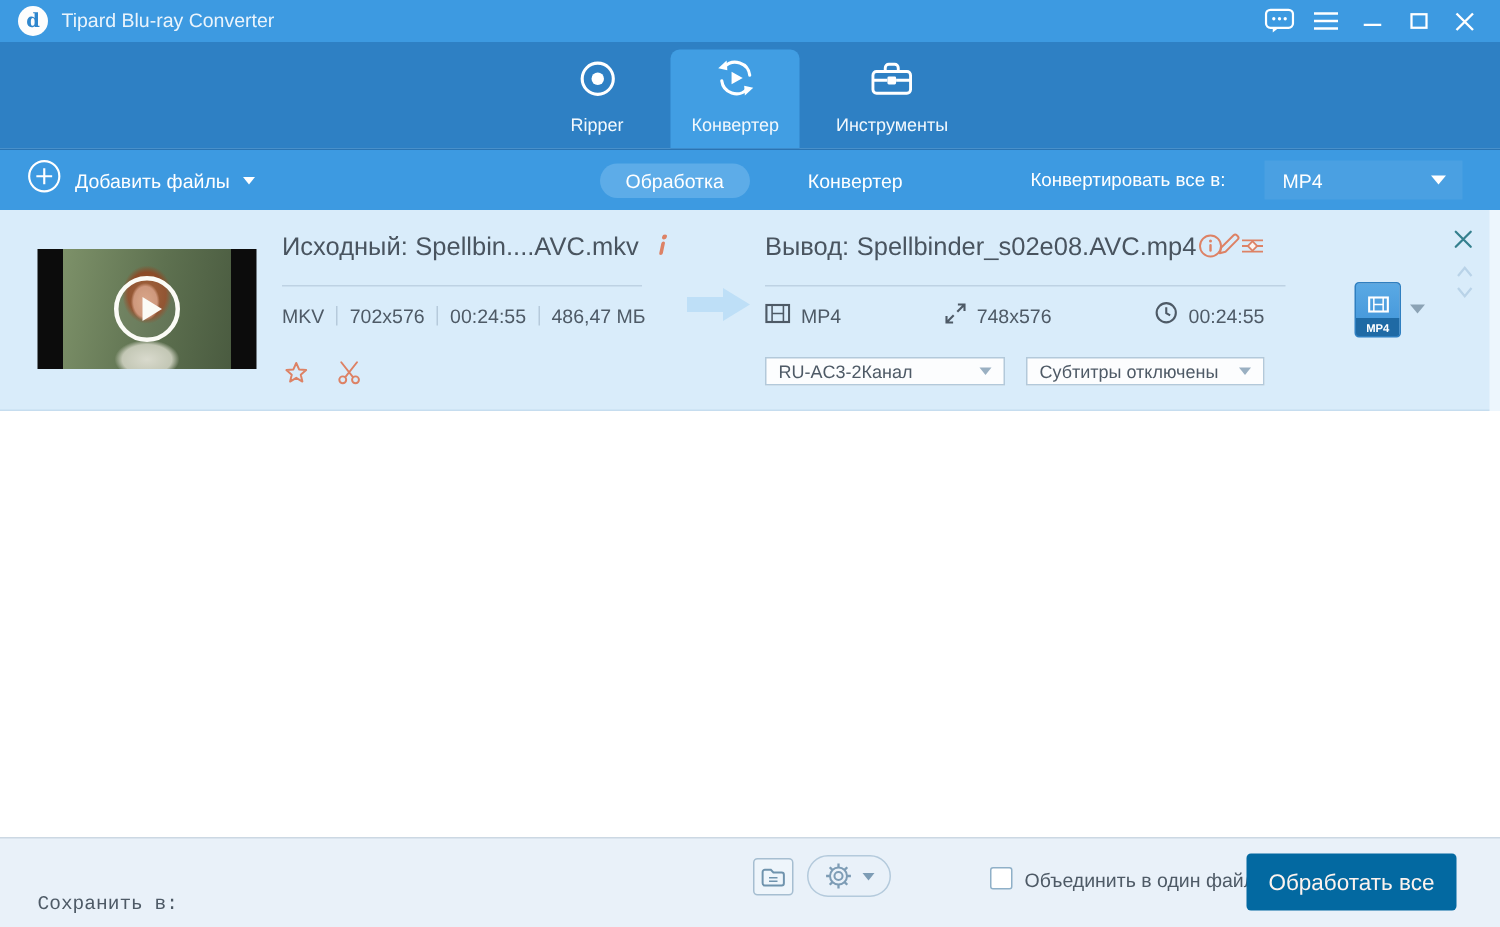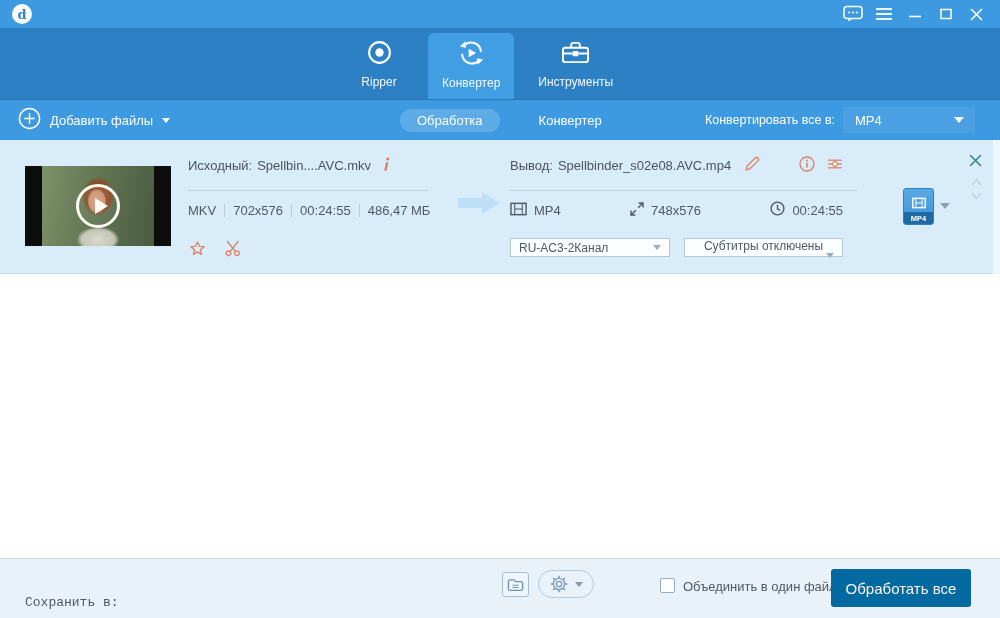--- a/index.html
+++ b/index.html
@@ -10,55 +10,55 @@
   
   .titlebar { position:absolute; left:0; top:0; width:1000px; height:28px; background:#3d9ae1; display:flex; align-items:center; }
   .logo { position:absolute; left:12px; top:4px; width:20px; height:20px; background:#fdfdfd; border-radius:50%; display:flex; align-items:center; justify-content:center; }
   .logo span { color:#2f86cd; font-weight:bold; font-size:13px; line-height:1; font-family:"DejaVu Serif", serif; }
   .app-title { position:absolute; left:41px; top:0; line-height:28px; color:#eaf4fc; font-size:13px; }
   .win-controls { position:absolute; right:8px; top:0; height:28px; display:flex; }
   .win-btn { width:31px; height:28px; display:flex; align-items:center; justify-content:center; }
 
   
   .nav { position:absolute; left:0; top:28px; width:1000px; height:71px; background:#2e80c4; }
-  .nav-tabs { position:absolute; left:340px; top:0; height:71px; display:flex; gap:10px;text-align:right; }
+  .nav-tabs { position:absolute; left:359px; top:0; height:71px; display:flex; gap:10px;text-align:right; }
   .nav-tab { display:flex; flex-direction:column; align-items:center; justify-content:center; gap:5px; padding:4px 14px 8px; margin-top:5px; border-radius:6px 6px 0 0; min-width:78px; }
   .nav-tab.active { background:#419ee3; }
   .nav-tab-label { color:#f2f8fd; font-size:12px; }
 
   
   .toolbar { position:absolute; left:0; top:99px; width:1000px; height:41px; background:#3d9ae1; border-top:1px solid #2a74b3; }
   .add-files { position:absolute; left:18px; top:0; height:40px; display:flex; align-items:center; gap:9px;justify-content:flex-end; }
   .add-files-label { color:#fff; font-size:13px; }
   .caret-down { width:0; height:0; border-left:5px solid transparent; border-right:5px solid transparent; border-top:6px solid #fff; }
   .mode-tabs { position:absolute; left:400px; top:0; height:40px; display:flex; align-items:center; }
   .mode-pill { padding:4px 17px; border-radius:13px; color:#fff; font-size:13px; }
   .mode-pill.active { background:#5dace8; }
   .mode-pill.inactive { margin-left:22px; }
-  .convert-all { position:absolute; right:25px; top:0; height:40px; display:flex; align-items:center; gap:8px; }
+  .convert-all { position:absolute; right:25px; top:0; height:40px; display:flex; align-items:center; gap:26px; }
   .convert-all-label { color:#fff; font-size:12.5px; }
   .format-dropdown { width:132px; height:26px; background:#4aa0e2; display:flex; align-items:center; }
   .format-dropdown .value { color:#fff; font-size:13px; padding-left:12px; }
   .format-dropdown .caret-down { margin-left:auto; margin-right:11px; border-left-width:5px; border-right-width:5px; border-top-width:6px; }
 
   
   .file-row { position:absolute; left:0; top:140px; width:1000px; height:134px; background:#d9ecfa; border-bottom:1px solid #c6ddef; }
   .scroll-strip { position:absolute; right:0; top:0; width:7px; height:134px; background:#edf6fd; }
   .thumb { position:absolute; left:25px; top:26px; width:146px; height:80px; background:#0c0c0c; }
   .thumb-video { position:absolute; left:17px; right:17px; top:0; bottom:0;
     background:
       radial-gradient(ellipse 30px 18px at 50% 92%, #d9dacd 0%, #c3c7b5 55%, rgba(195,199,181,0) 72%),
       radial-gradient(ellipse 13px 17px at 49% 44%, #d7a284 0%, #cc9275 60%, rgba(204,146,117,0) 74%),
       radial-gradient(ellipse 23px 27px at 50% 38%, #9d5a30 0%, #8b4b27 55%, rgba(139,75,39,0) 72%),
       linear-gradient(100deg, #7d9169 0%, #5e7150 55%, #4a5b40 100%);
   }
   .play-btn { position:absolute; left:50%; top:50%; width:44px; height:44px; margin:-22px 0 0 -22px; border:3px solid #fbfbf6; border-radius:50%; background:rgba(255,255,255,0.06); }
   .play-tri { position:absolute; left:16px; top:11px; width:0; height:0; border-top:8px solid transparent; border-bottom:8px solid transparent; border-left:13px solid #fbfbf6; }
 
-  .file-title { display:flex; align-items:center; gap:5px; font-size:13px; color:#49545f; height:16px;text-align:right; }
+  .file-title { display:flex; align-items:center; gap:5px; font-size:17px; color:#49545f; height:16px;text-align:right; }
   .hdivider { height:1px; background:#bed2e3; }
   .meta-row { display:flex; align-items:center; font-size:13px; color:#4e5a66; }
   .vsep { width:1px; height:13px; background:#b6cadb; margin:0 8px; }
 
   .source-block { position:absolute; left:188px; top:17px; width:240px; }
   .source-block .hdivider { position:absolute; top:33px; width:240px; }
   .source-block .meta-row { position:absolute; top:46px; white-space:nowrap; }
   .tool-icons { position:absolute; top:83px; display:flex; gap:17px; }
 
   .flow-arrow { position:absolute; left:456px; top:50px; }
@@ -100,20 +100,21 @@
 </style>
 </head>
 <body>
 
 <div id="app">
 
   <div class="titlebar">
     <div class="logo">
         <span>d</span>
       </div>
+    <span class="app-title">Tipard Blu-ray Converter</span>
     <div class="win-controls">
       <div class="win-btn">
         <svg width="20" height="18" viewBox="0 0 20 18">
             <rect x="1" y="1.5" width="18" height="12" rx="3" fill="none" stroke="#fff" stroke-width="1.5"></rect>
             <circle cx="6.2" cy="7.5" r="1.1" fill="#fff"></circle>
             <circle cx="10" cy="7.5" r="1.1" fill="#fff"></circle>
             <circle cx="13.8" cy="7.5" r="1.1" fill="#fff"></circle>
             <path d="M5.5 13.5 v3.2 l4-3.2 z" fill="#fff"></path>
           </svg>
       </div>
@@ -312,21 +313,21 @@
               </svg>
           </span>
           <span>00:24:55</span>
         </span>
       </div>
       <div class="out-selects">
         <div class="select-box">
           <span>RU-AC3-2Канал</span>
           <span class="sel-caret"></span>
         </div>
-        <div class="select-box" style="width:159px;flex-direction:column;">
+        <div class="select-box" style="width:159px;">
           <span>Субтитры отключены</span>
           <span class="sel-caret"></span>
         </div>
       </div>
     </div>
 
     <div class="format-btn">
       <svg width="14" height="12" viewBox="0 0 18 14">
           <rect x="1" y="1" width="16" height="12" fill="none" stroke="#fff" stroke-width="1.8"></rect>
           <line x1="5" y1="1" x2="5" y2="13" stroke="#fff" stroke-width="1.3"></line>

